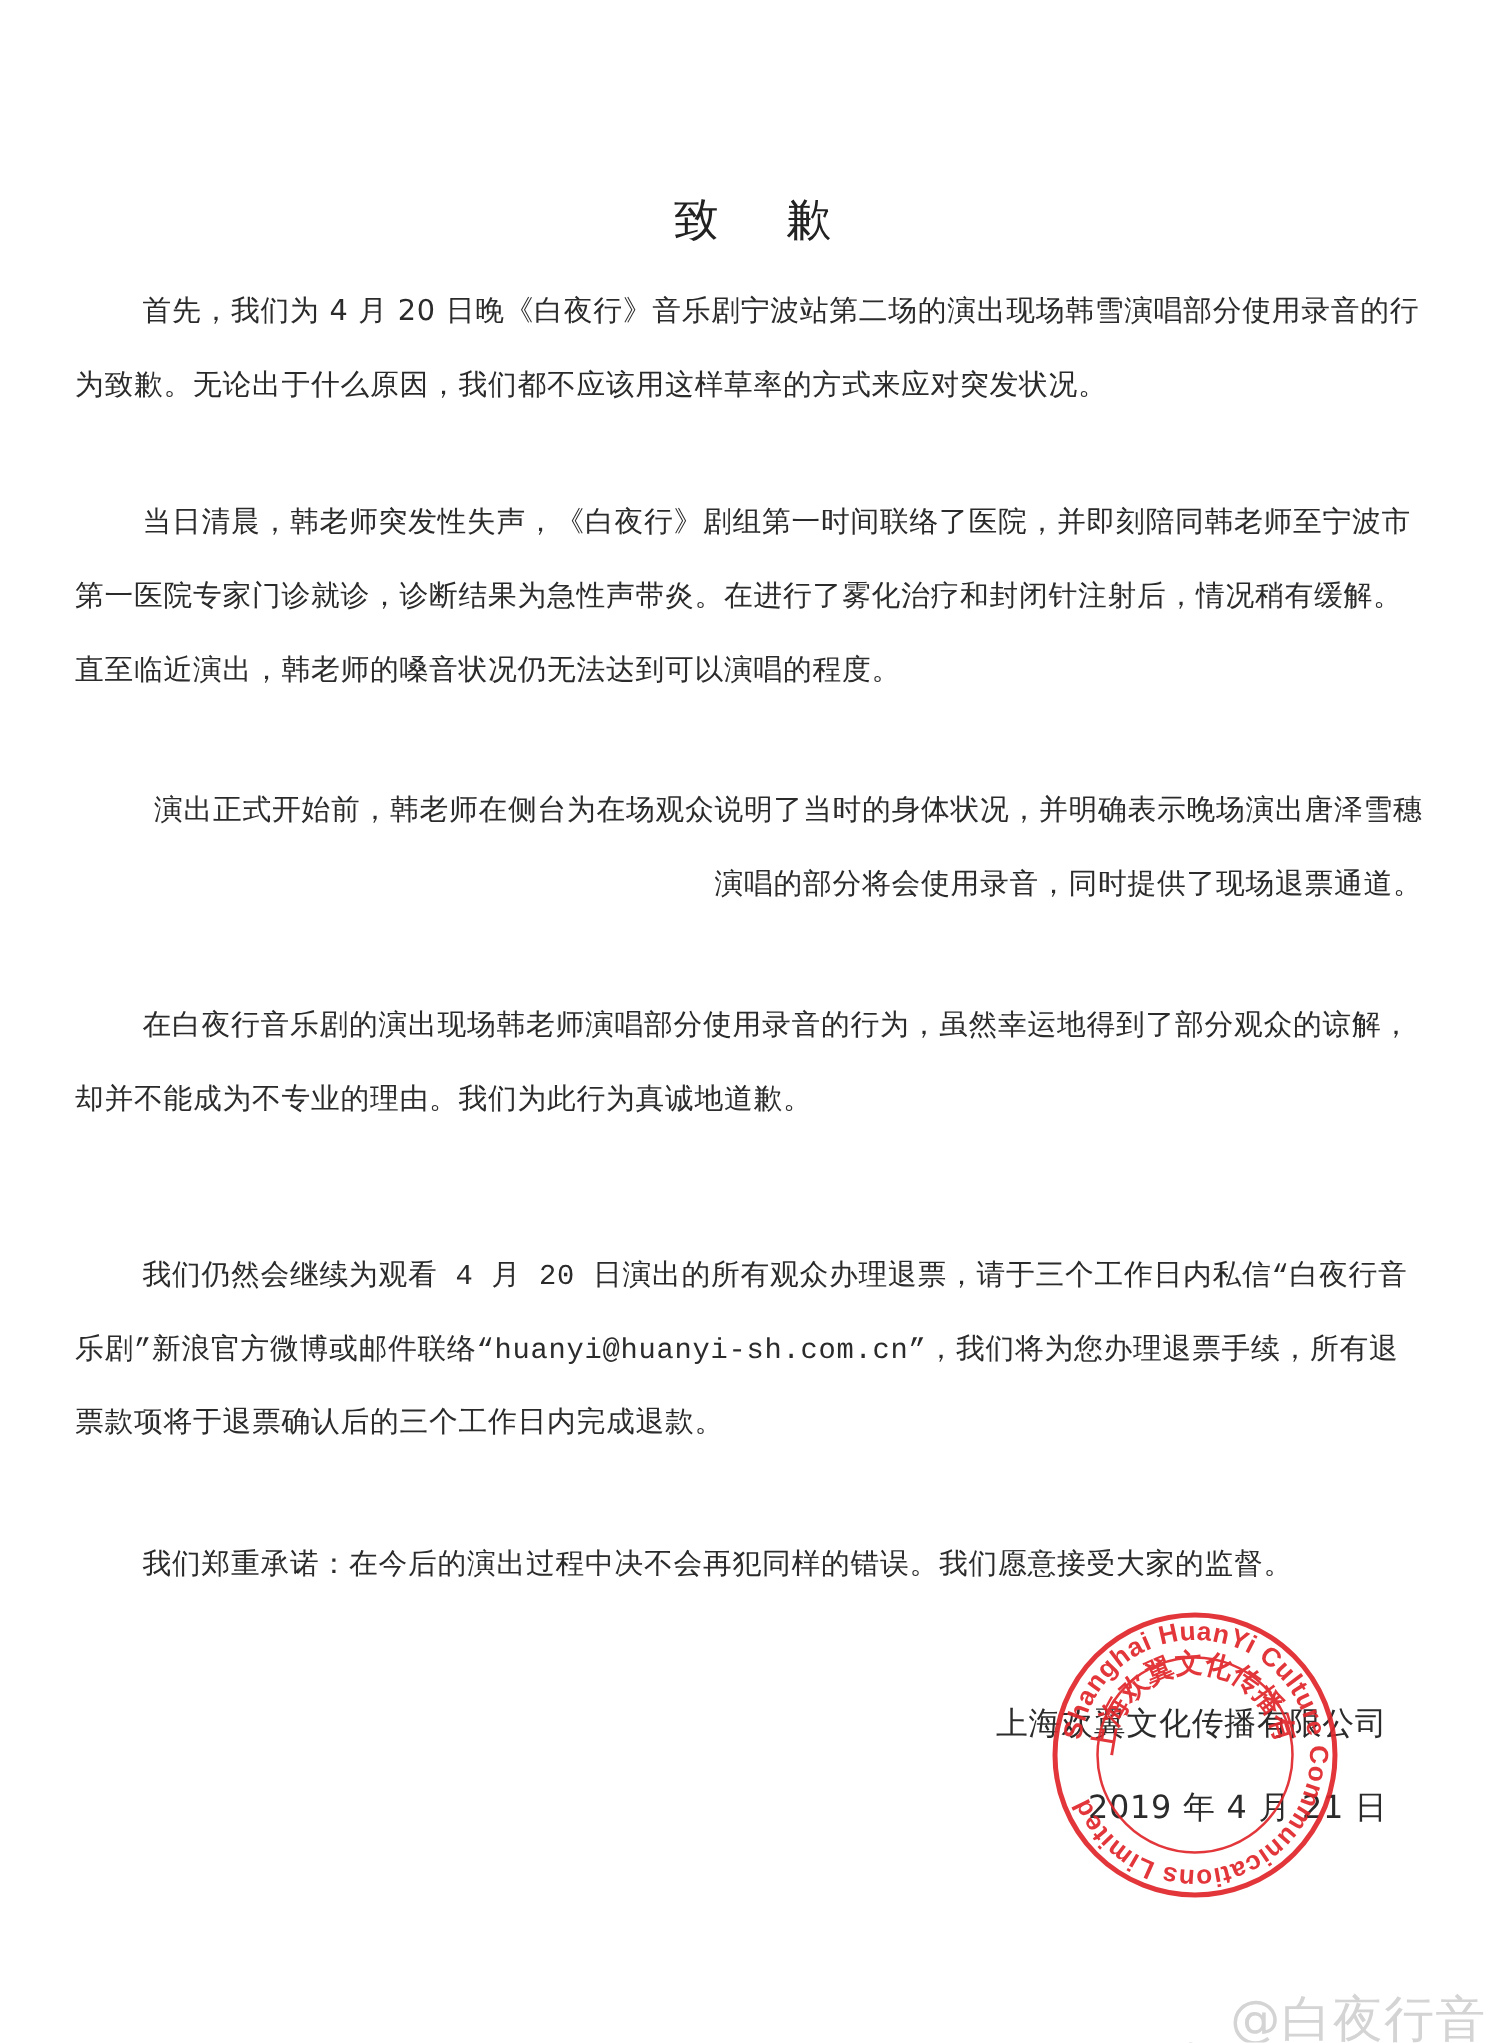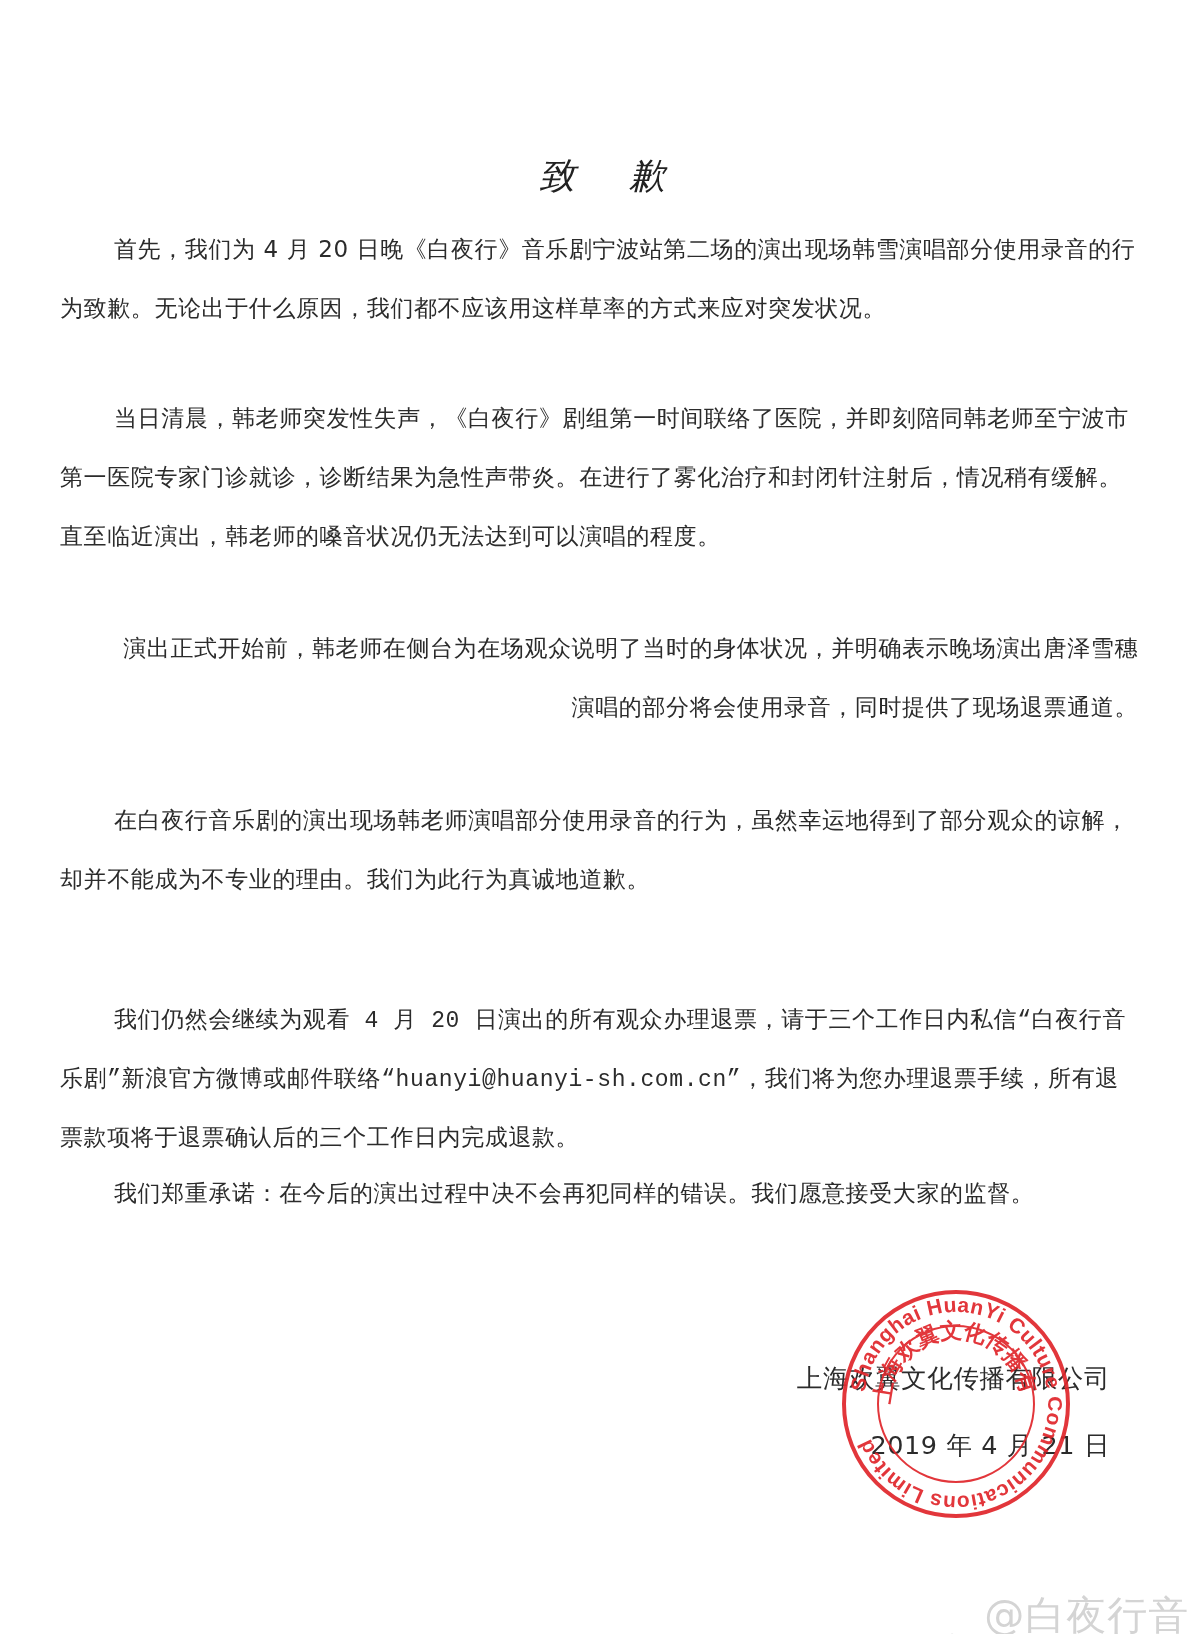--- a/index.html
+++ b/index.html
@@ -7,33 +7,32 @@
       width: 1204px; height: 1634px; position: relative; overflow: hidden;
       font-family: "DejaVu Sans", "Liberation Sans", sans-serif;
       color: #2a2a2a;
     }
     .page { position: absolute; left: 0; top: 0; width: 1204px; height: 1634px; }
     .title {
       position: absolute; left: 0; width: 1204px; top: 152px;
       text-align: center; font-size: 36px; letter-spacing: 54px;
       padding-left: 54px; box-sizing: border-box; color: #222;
       font-family: "DejaVu Sans", sans-serif;
-      font-style: italic;
     }
     .para {
       position: absolute; left: 60px; width: 1078px;
       font-size: 23px; line-height: 59px; text-indent: 54px;
       color: #2b2b2b; letter-spacing: 0.6px; word-break: break-all;
     }
     #p1 { top: 220px; }
     #p2 { top: 389px; }
     #p3 { top: 619px; text-align: right; }
     #p4 { top: 791px; }
     #p5 { top: 992px; font-family: Liberation Mono, monospace; }
-    #p6 { top: 1164px; }
+    #p6 { top: 1222px; }
     .sign {
       position: absolute; right: 94px; text-align: right;
       font-size: 25.5px; color: #2b2b2b; letter-spacing: 0.6px;
     }
     #company { top: 1361px; }
     #date { top: 1428px; }
     .stamp {
       position: absolute; left: 840px; top: 1288px; width: 232px; height: 232px;
       pointer-events: none; opacity: 0.92;
     }

